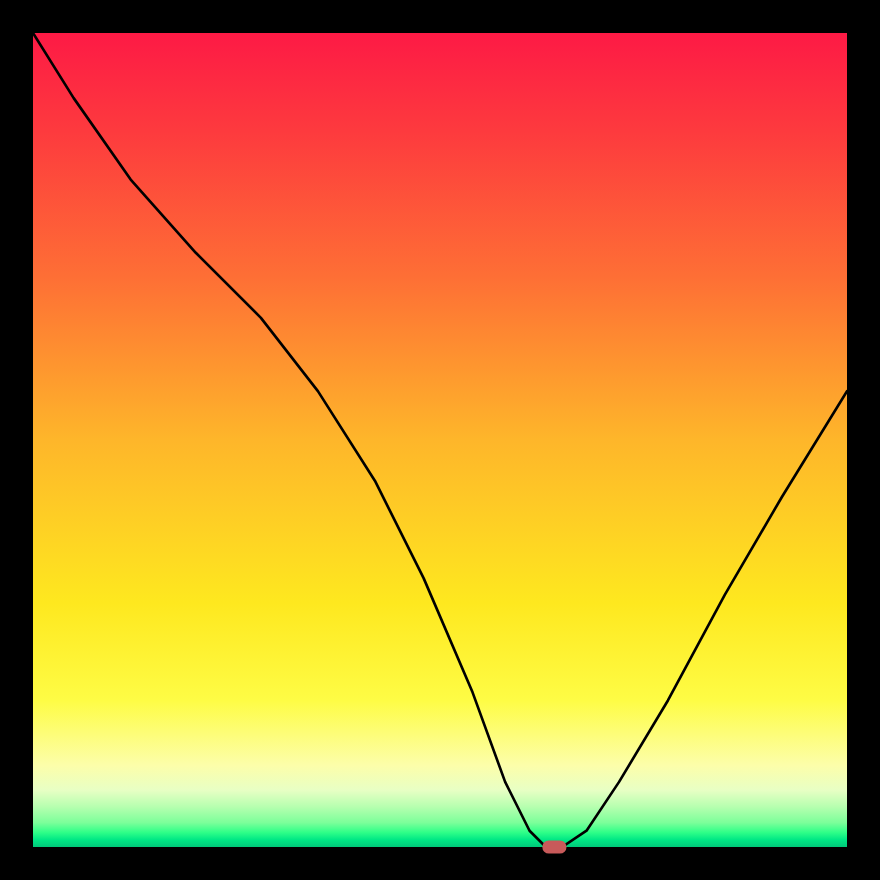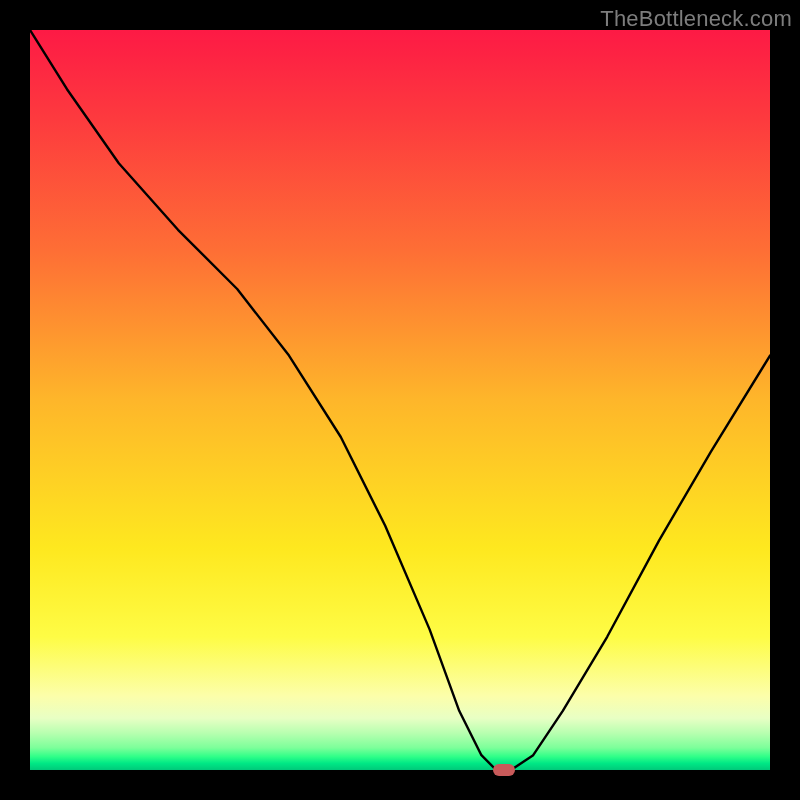--- a/index.html
+++ b/index.html
@@ -63,21 +63,20 @@
     color: #7d7d7d;
     font-size: 22px;
     letter-spacing: 0.2px;
   }
 </style>
 </head>
 <body>
 
 <div class="chart-wrap">
 
-  <div class="watermark">TheBottleneck.com</div>
 
   <div class="plot-area">
 
     <svg class="curve-svg" viewBox="0 0 740 740" preserveAspectRatio="none">
       <path id="curve-path" d="M0.0 0.0 L37.0 59.2 L88.8 133.2 L148.0 199.8 L207.2 259.0 L259.0 325.6 L310.8 407.0 L355.2 495.8 L399.6 599.4 L429.2 680.8 L451.4 725.2 L466.2 740.0 L481.0 740.0 L503.2 725.2 L532.8 680.8 L577.2 606.8 L629.0 510.6 L680.8 421.8 L740.0 325.6" fill="none" stroke="#000" stroke-width="2.4" stroke-linejoin="round" stroke-linecap="round"></path>
     </svg>
 
     <div id="min-marker" class="marker" style="left: 473.6px; top: 740px;"></div>
   </div>
 

